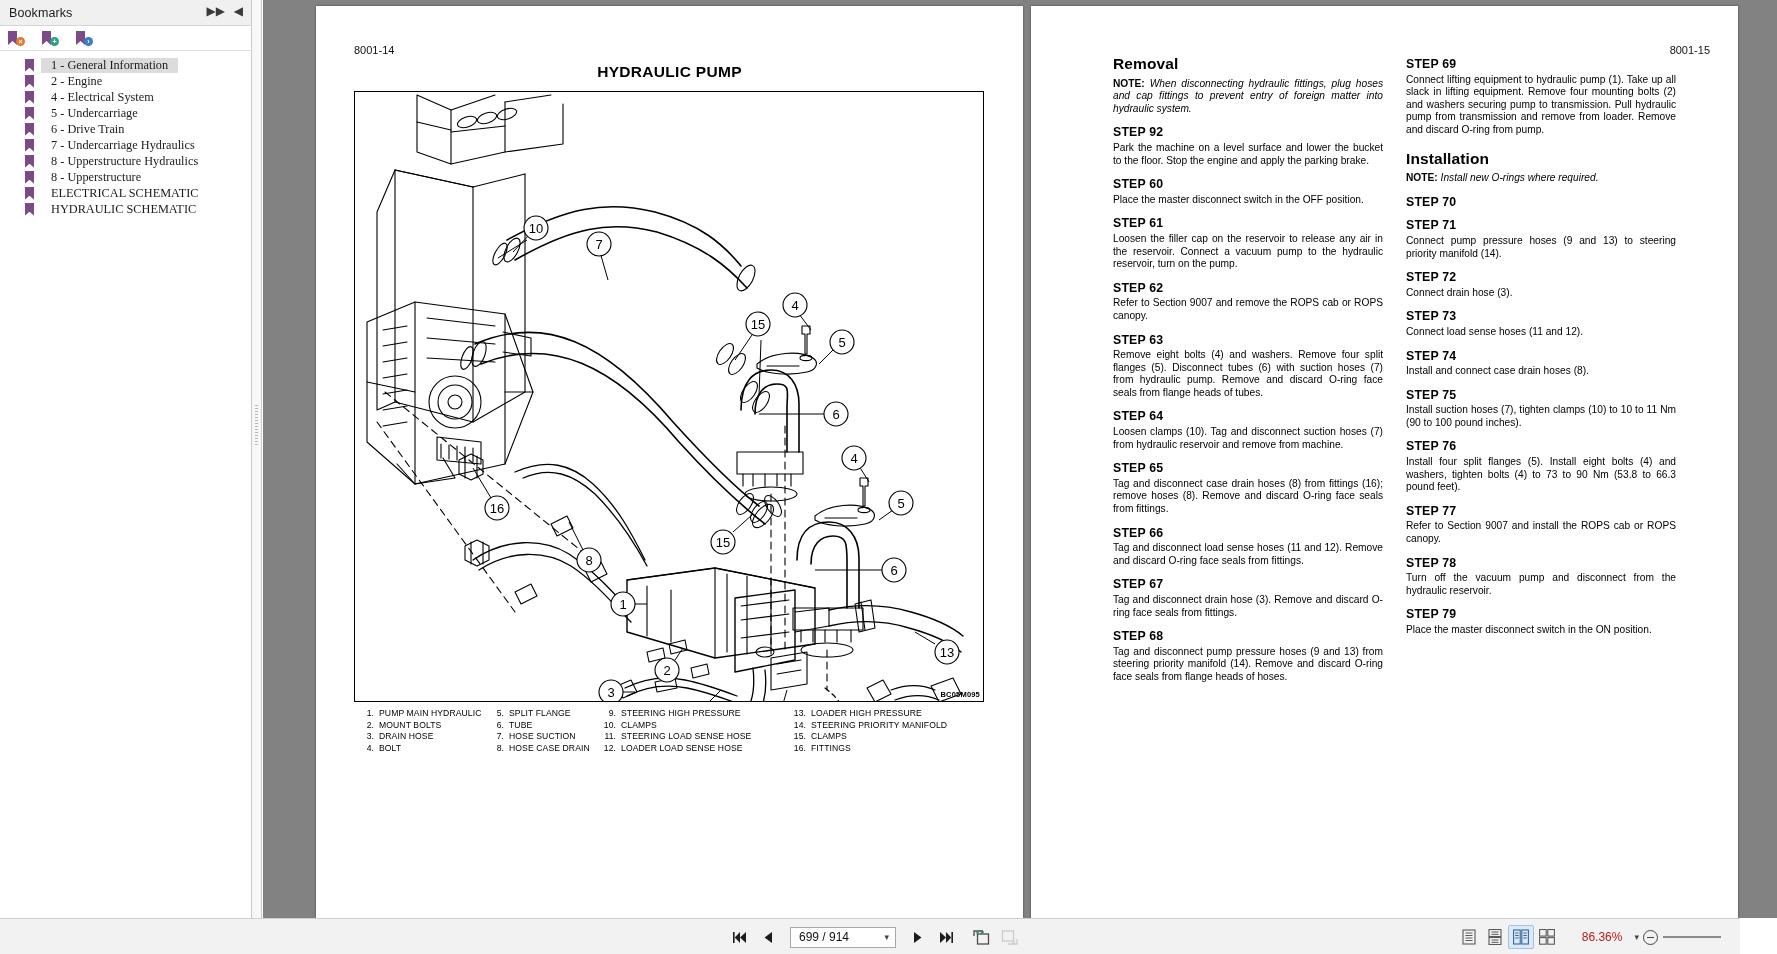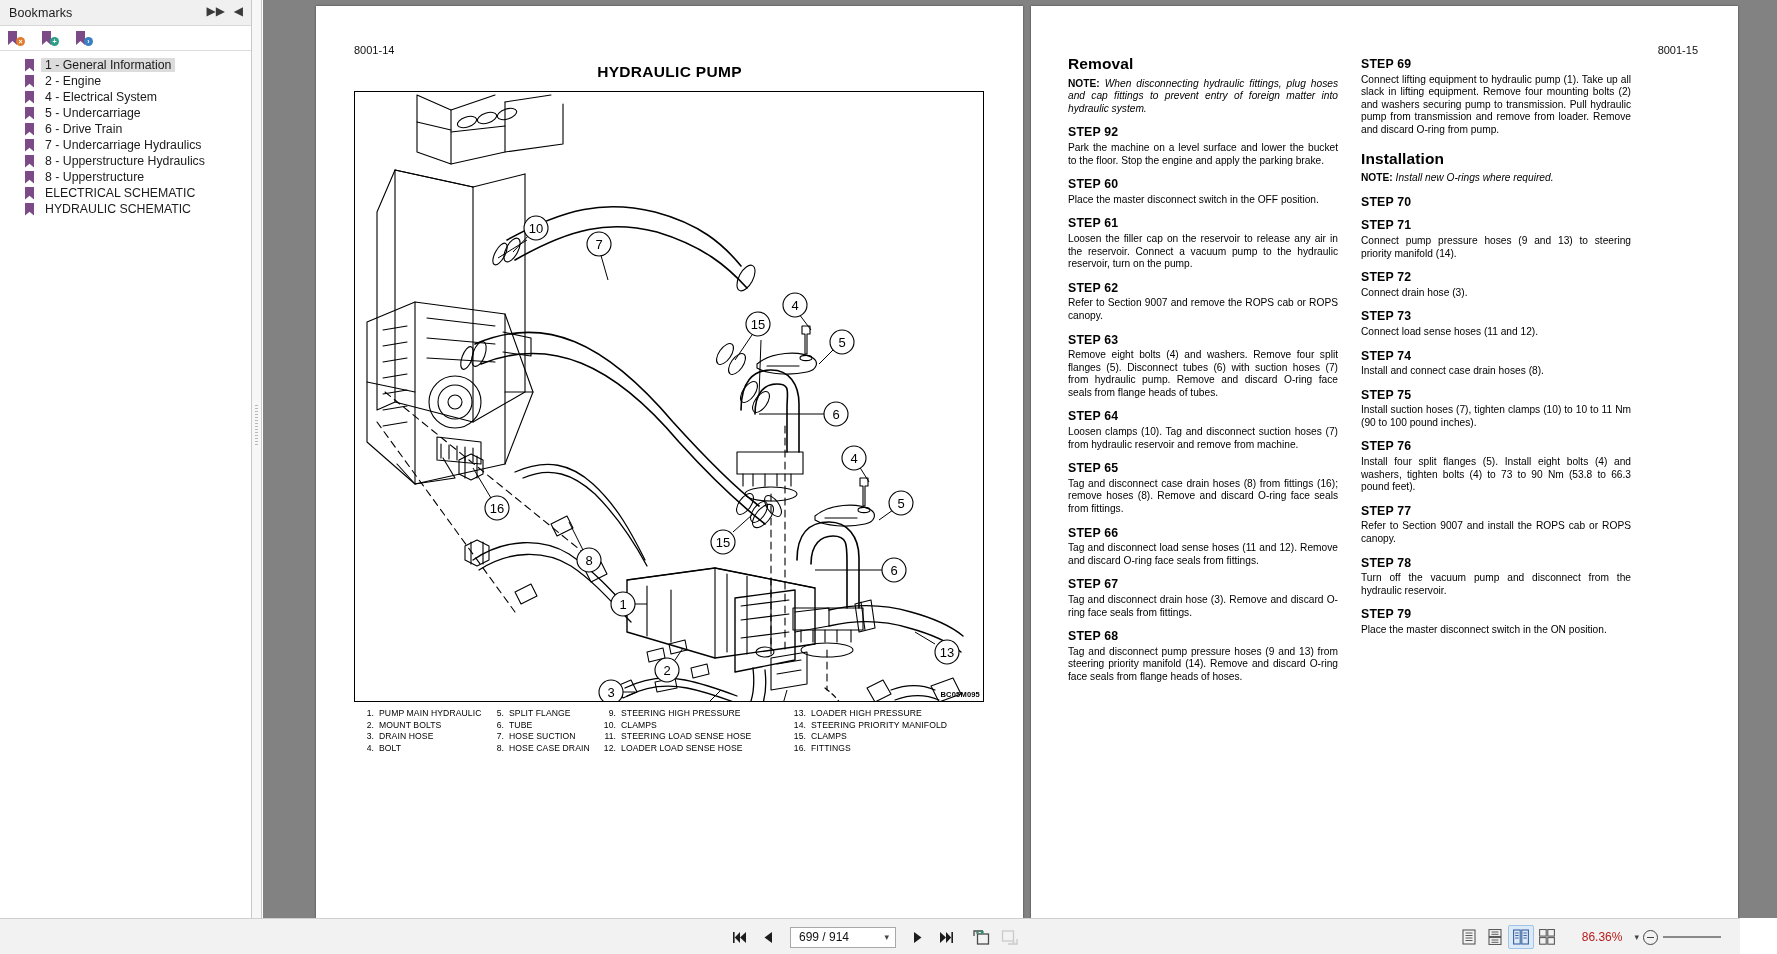--- a/index.html
+++ b/index.html
@@ -74,21 +74,21 @@
     background-image: radial-gradient(circle, #9a9a9a 0.6px, transparent 0.7px);
     background-size: 2px 2px;
     background-position: 4px 0;
   }
   .bm-icon {
     width: 9px; height: 13px; margin-left: 11px; margin-right: 7px;
     background: #7c4a86;
     clip-path: polygon(0 0, 100% 0, 100% 100%, 50% 72%, 0 100%);
     flex: none;
   }
-  .bm-label { white-space: nowrap; padding: 0 4px; }
+  .bm-label { white-space: nowrap; padding: 0 10px; font-family: Liberation Serif, serif; }
   .bm-row.selected .bm-label { background: #dcdcdc; }
 
   
   #splitter {
     position: absolute; left: 252px; top: 0; width: 10px; height: 918px;
     background: #f7f7f7; border-right: 1px solid #c9c9c9;
   }
   #splitter-grip {
     position: absolute; left: 3px; top: 405px;
     width: 3px; height: 40px;
@@ -109,21 +109,21 @@
   }
   #page-left  { left: 53px;  width: 707px; height: 912px; }
   #page-right { left: 768px; width: 707px; height: 912px; }
 
   .folio {
     position: absolute; top: 38px;
     font-size: 11px; color: #111;
     font-family: "Liberation Sans", sans-serif;
   }
   #folio-left  { left: 38px; }
-  #folio-right { right: 40px; text-align: center; }
+  #folio-right { right: 28px; text-align: center; }
 
   #fig-title {
     position: absolute; top: 57px; left: 0; right: 0;
     text-align: center;
     font-size: 15.5px; font-weight: bold; letter-spacing: .3px; color: #000;
   }
 
   
   #fig-box {
     position: absolute; left: 38px; top: 85px;
@@ -148,20 +148,21 @@
   }
   .lg-item { display: flex; }
   .lg-num { width: 18px; text-align: right; margin-right: 5px; flex: none; }
 
   
   .col {
     position: absolute; top: 52px;
     width: 270px;
     font-size: 10.2px; line-height: 12.6px; color: #000;
     text-align: justify;
+    margin-left: 45px;
   }
   #col-1 { left: 37px; }
   #col-2 { left: 330px; }
 
   .sec-head {
     font-size: 15.5px; font-weight: bold;
     margin: 0 0 7px 0; letter-spacing: .1px;
   }
   .sec-head.second { margin-top: 16px; }
   .note { margin-bottom: 4px; font-style: italic; }

